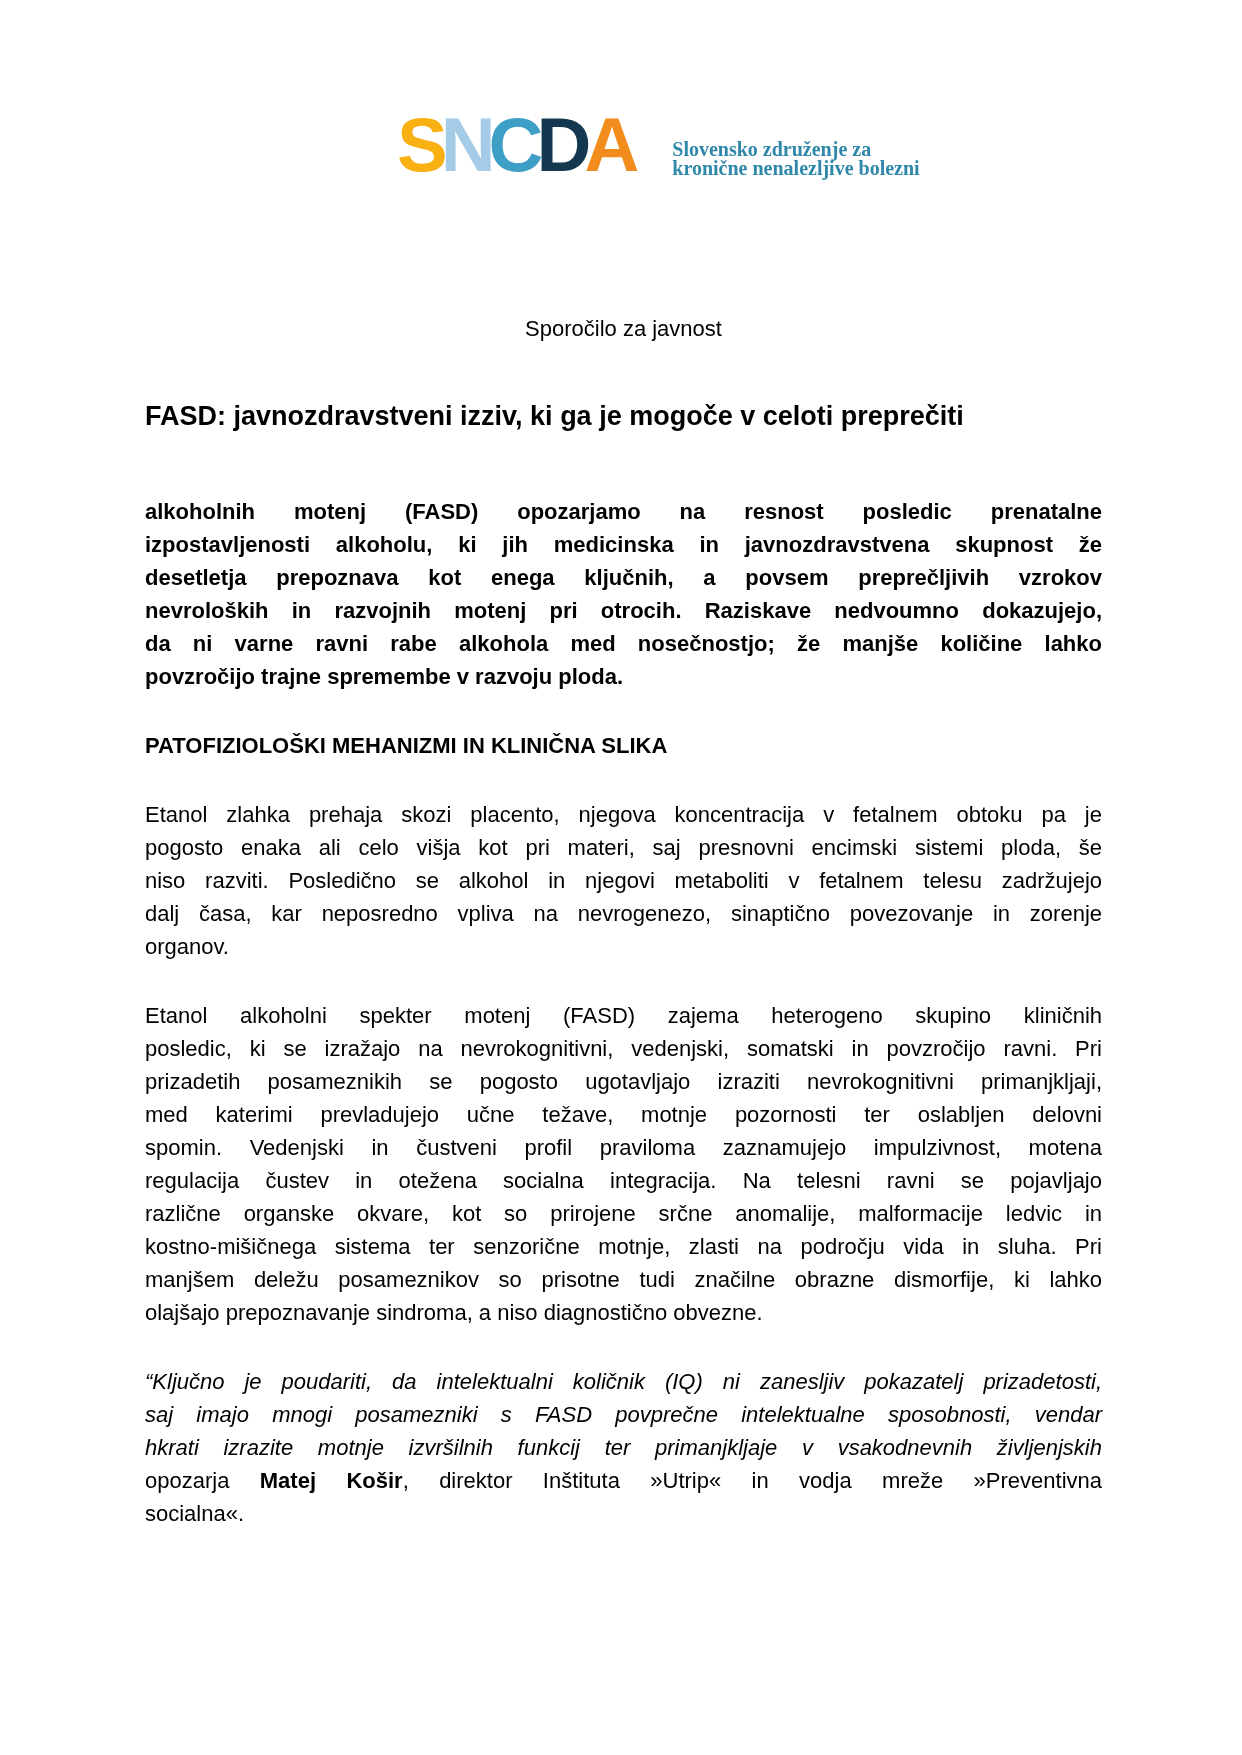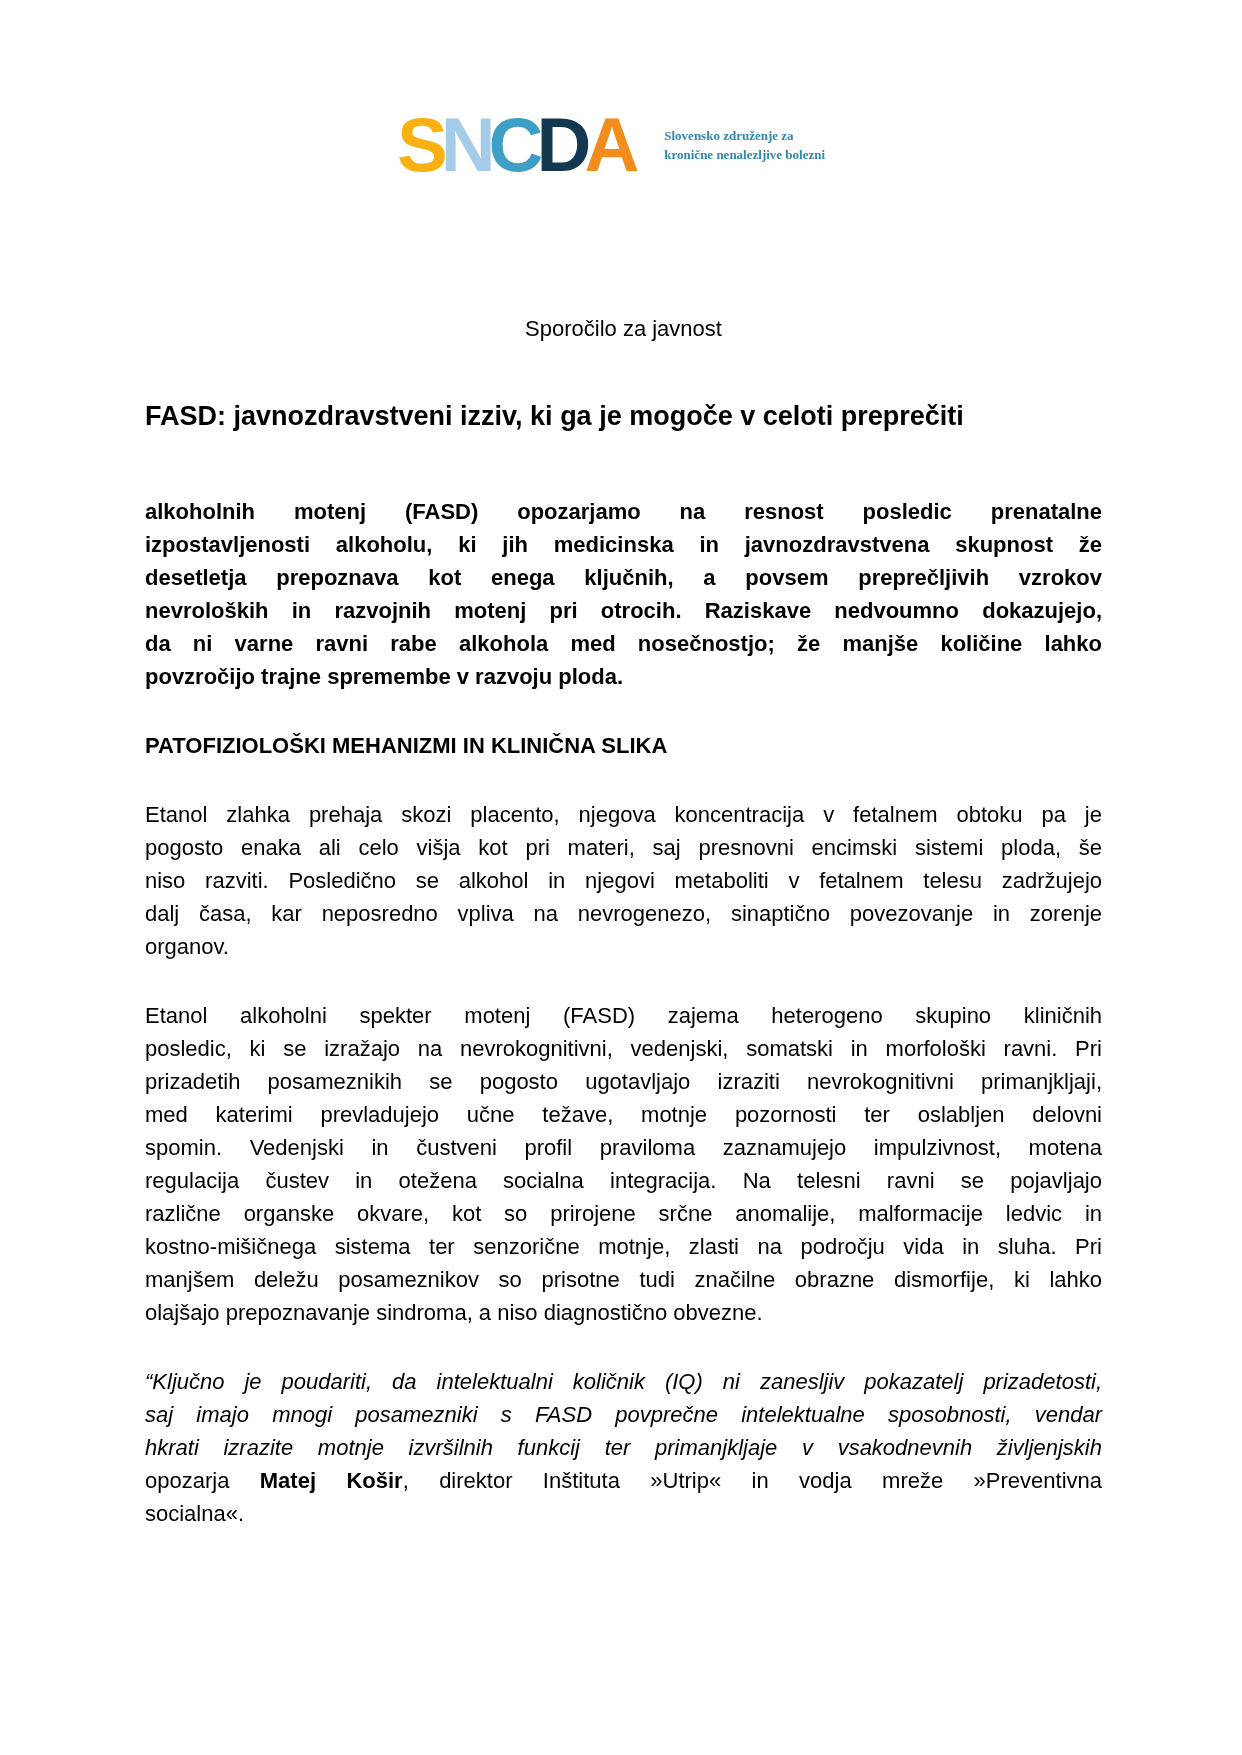--- a/index.html
+++ b/index.html
@@ -8,34 +8,34 @@
     width:1242px; height:1755px;
     margin:0 auto;
     background:#ffffff;
     font-family:"Liberation Sans", sans-serif;
     color:#000000;
     overflow:hidden;
   }
   
   .logo-row {
     position:absolute; left:397px; top:112px;
-    display:flex; align-items:center;
+    display:flex; align-items:flex-end;
   }
   .logo-letters {
     font-weight:bold;
     font-size:76px;
     line-height:66px;
     letter-spacing:-7px;
     white-space:nowrap;
   }
   .logo-tagline {
-    margin-left:32px;
+    margin-left:40px;
     font-family:"Liberation Serif", serif;
     font-weight:bold;
-    font-size:13px;
+    font-size:20px;
     line-height:19px;
     white-space:nowrap;
   }
   
   .content {
     position:absolute; left:145px; top:0;
     width:957px;
     padding-top:312px;
   }
   .kicker {
@@ -103,21 +103,21 @@
         <h2 class="section-heading">PATOFIZIOLOŠKI MEHANIZMI IN KLINIČNA SLIKA</h2>
         <div class="para">
           <div class="line"><span>Etanol zlahka prehaja skozi placento, njegova koncentracija v fetalnem obtoku pa je</span></div>
           <div class="line"><span>pogosto enaka ali celo višja kot pri materi, saj presnovni encimski sistemi ploda, še</span></div>
           <div class="line"><span>niso razviti. Posledično se alkohol in njegovi metaboliti v fetalnem telesu zadržujejo</span></div>
           <div class="line"><span>dalj časa, kar neposredno vpliva na nevrogenezo, sinaptično povezovanje in zorenje</span></div>
           <div class="line last"><span>organov.</span></div>
         </div>
         <div class="para">
           <div class="line"><span>Etanol alkoholni spekter motenj (FASD) zajema heterogeno skupino kliničnih</span></div>
-          <div class="line"><span>posledic, ki se izražajo na nevrokognitivni, vedenjski, somatski in morfološki ravni. Pri</span></div>
+          <div class="line"><span>posledic, ki se izražajo na nevrokognitivni, vedenjski, somatski in povzročijo ravni. Pri</span></div>
           <div class="line"><span>prizadetih posameznikih se pogosto ugotavljajo izraziti nevrokognitivni primanjkljaji,</span></div>
           <div class="line"><span>med katerimi prevladujejo učne težave, motnje pozornosti ter oslabljen delovni</span></div>
           <div class="line"><span>spomin. Vedenjski in čustveni profil praviloma zaznamujejo impulzivnost, motena</span></div>
           <div class="line"><span>regulacija čustev in otežena socialna integracija. Na telesni ravni se pojavljajo</span></div>
           <div class="line"><span>različne organske okvare, kot so prirojene srčne anomalije, malformacije ledvic in</span></div>
           <div class="line"><span>kostno-mišičnega sistema ter senzorične motnje, zlasti na področju vida in sluha. Pri</span></div>
           <div class="line"><span>manjšem deležu posameznikov so prisotne tudi značilne obrazne dismorfije, ki lahko</span></div>
           <div class="line last"><span>olajšajo prepoznavanje sindroma, a niso diagnostično obvezne.</span></div>
         </div>
         <div class="para">

